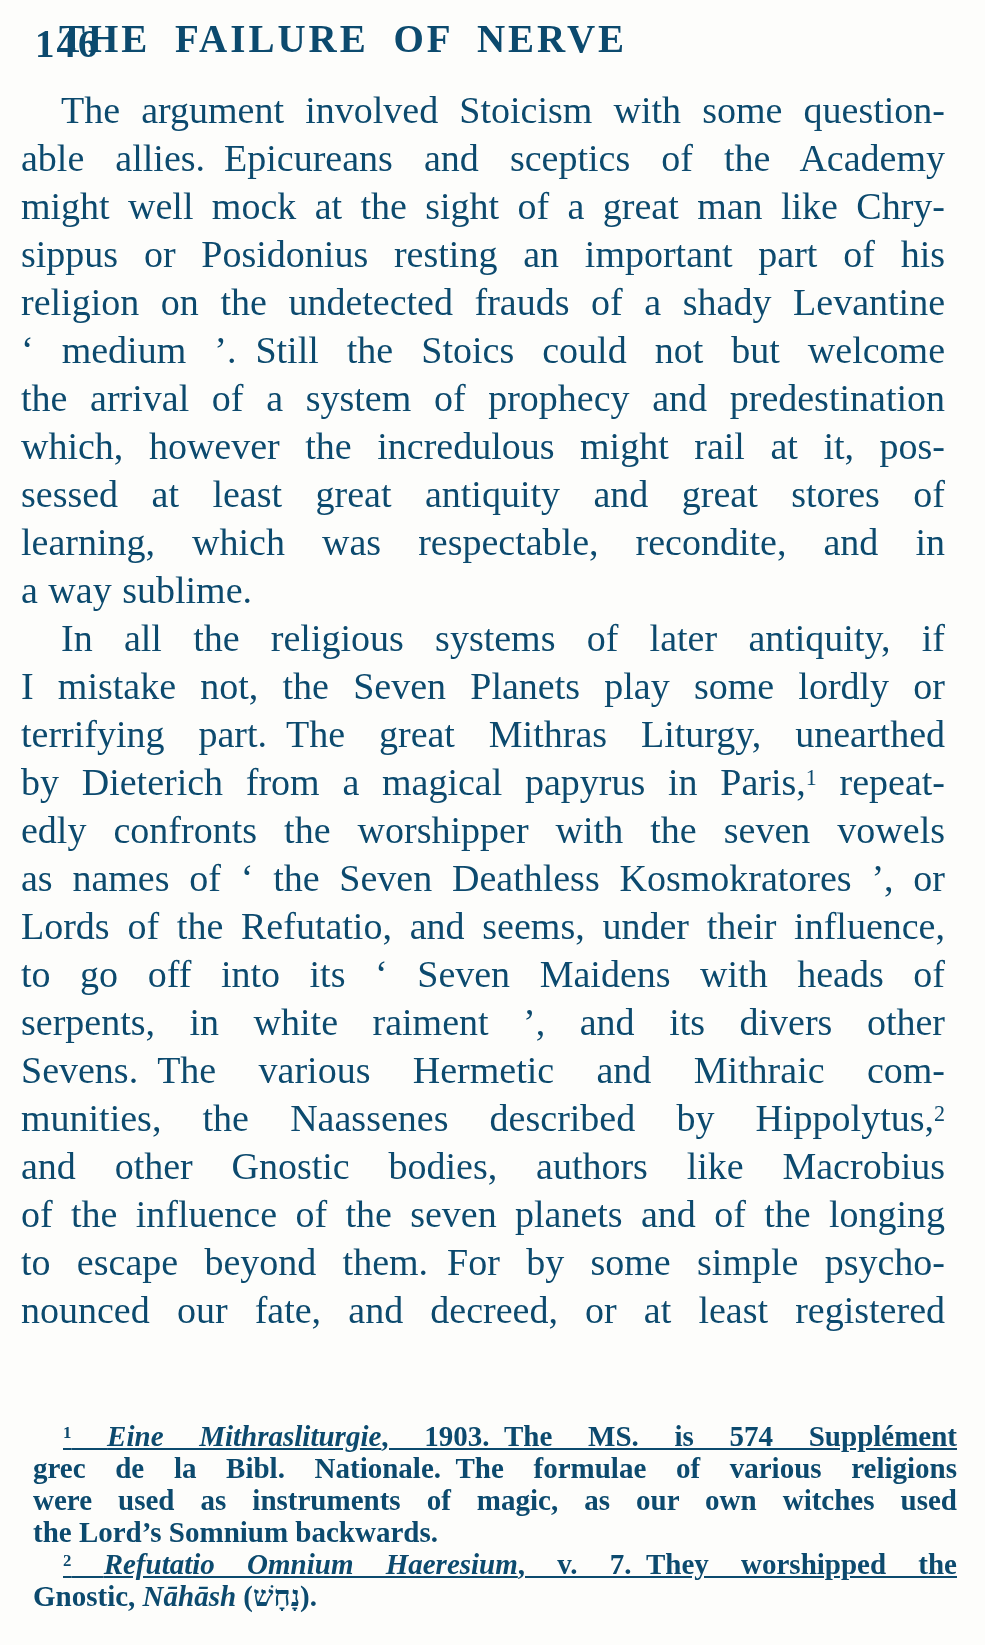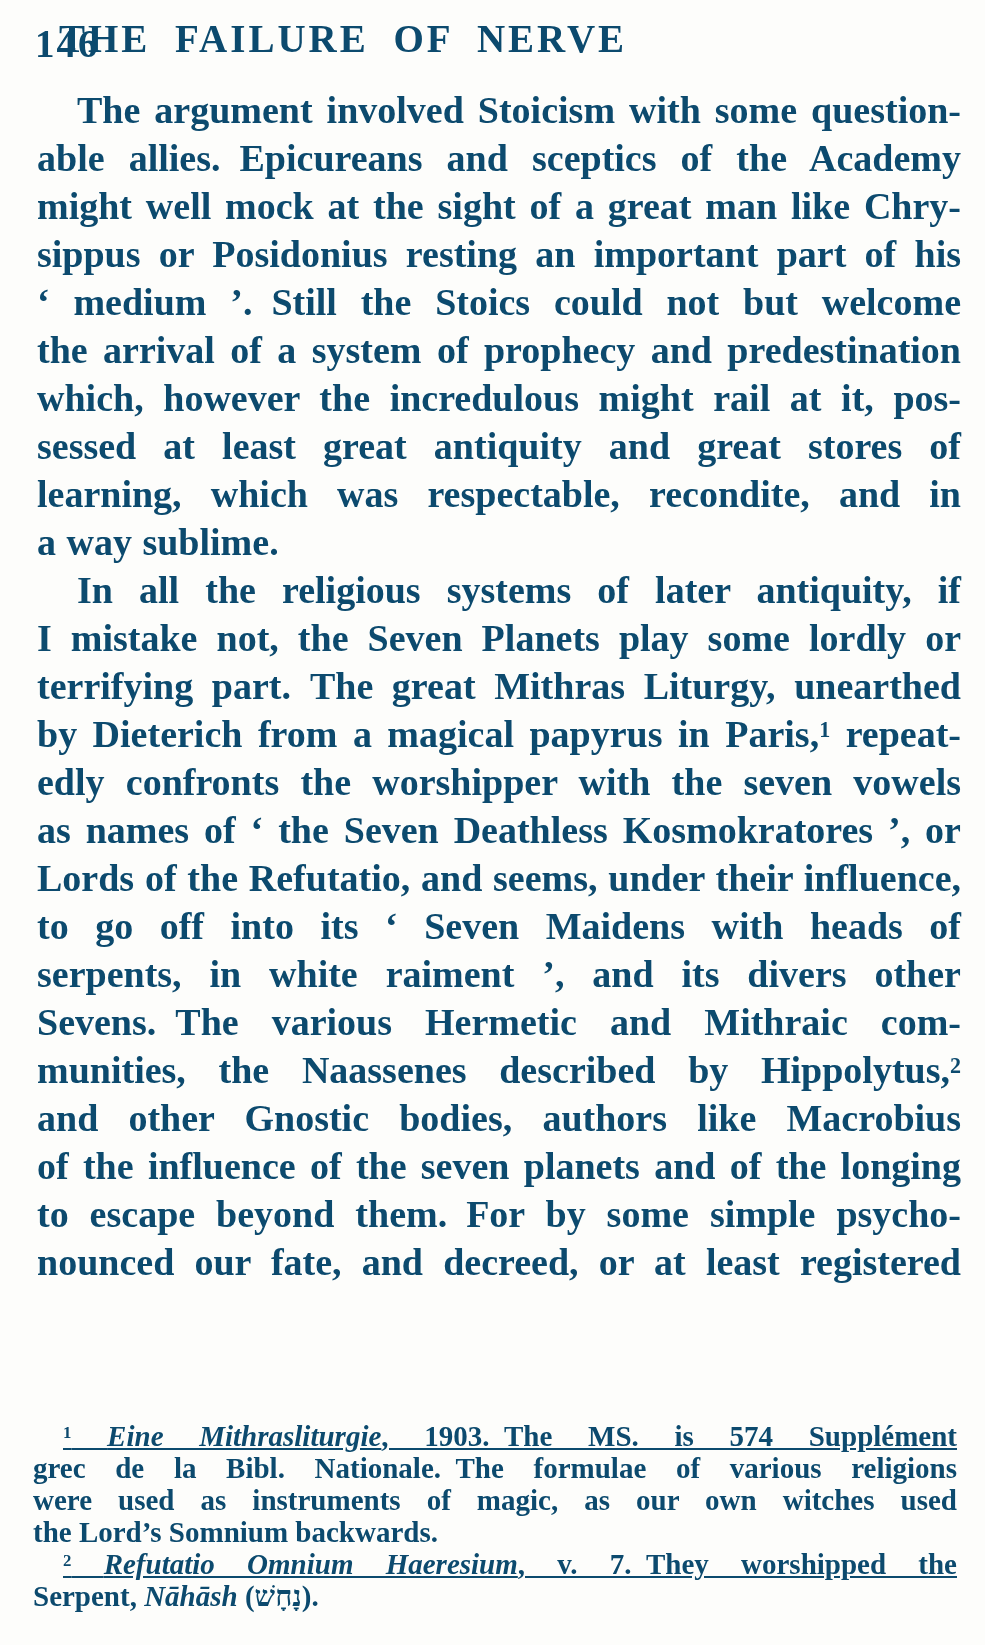--- a/index.html
+++ b/index.html
@@ -36,25 +36,25 @@
     padding-left: 26px;
     font-size: 39px;
     font-weight: bold;
     letter-spacing: 3px;
     word-spacing: 12px;
     white-space: nowrap;
   }
   .body-text {
     position: absolute;
     top: 86px;
-    left: 37px;
+    left: 21px;
     width: 924px;
     font-size: 38px;
     line-height: 48px;
-    font-weight: bold;
+    font-weight: normal;
     word-spacing: 1px;
   }
   .footnotes {
     position: absolute;
     top: 1420px;
     left: 33px;
     width: 924px;
     font-size: 29px;
     line-height: 32px;
     font-weight: bold;
@@ -114,20 +114,21 @@
     <div class="page-number">146</div>
     <div class="running-title">THE FAILURE OF NERVE</div>
   </div>
 
   <div class="body-text">
       <div class="paragraph">
         <div class="line indent"><span>The argument involved Stoicism with some question-</span></div>
         <div class="line"><span>able allies. Epicureans and sceptics of the Academy</span></div>
         <div class="line"><span>might well mock at the sight of a great man like Chry-</span></div>
         <div class="line"><span>sippus or Posidonius resting an important part of his</span></div>
+        <div class="line"><span>religion on the undetected frauds of a shady Levantine</span></div>
         <div class="line"><span>‘ medium ’. Still the Stoics could not but welcome</span></div>
         <div class="line"><span>the arrival of a system of prophecy and predestination</span></div>
         <div class="line"><span>which, however the incredulous might rail at it, pos-</span></div>
         <div class="line"><span>sessed at least great antiquity and great stores of</span></div>
         <div class="line"><span>learning, which was respectable, recondite, and in</span></div>
         <div class="line last"><span>a way sublime.</span></div>
       </div>
       <div class="paragraph">
         <div class="line indent"><span>In all the religious systems of later antiquity, if</span></div>
         <div class="line"><span>I mistake not, the Seven Planets play some lordly or</span></div>
@@ -146,15 +147,15 @@
         <div class="line"><span>nounced our fate, and decreed, or at least registered</span></div>
       </div>
     </div>
 
   <div class="footnotes">
       <div class="line indent"><span class="sup">1</span><span> </span><span class="it">Eine Mithrasliturgie</span><span>, 1903. The MS. is 574 Supplément</span></div>
       <div class="line"><span>grec de la Bibl. Nationale. The formulae of various religions</span></div>
       <div class="line"><span>were used as instruments of magic, as our own witches used</span></div>
       <div class="line last"><span>the Lord’s Somnium backwards.</span></div>
       <div class="line indent"><span class="sup">2</span><span> </span><span class="it">Refutatio Omnium Haeresium</span><span>, v. 7. They worshipped the</span></div>
-      <div class="line last"><span>Serpent, </span><span class="it">Nāhāsh</span><span> (נָחָשׁ).</span></div>
+      <div class="line last"><span>Gnostic, </span><span class="it">Nāhāsh</span><span> (נָחָשׁ).</span></div>
     </div>
 </div>
 
 </body></html>

